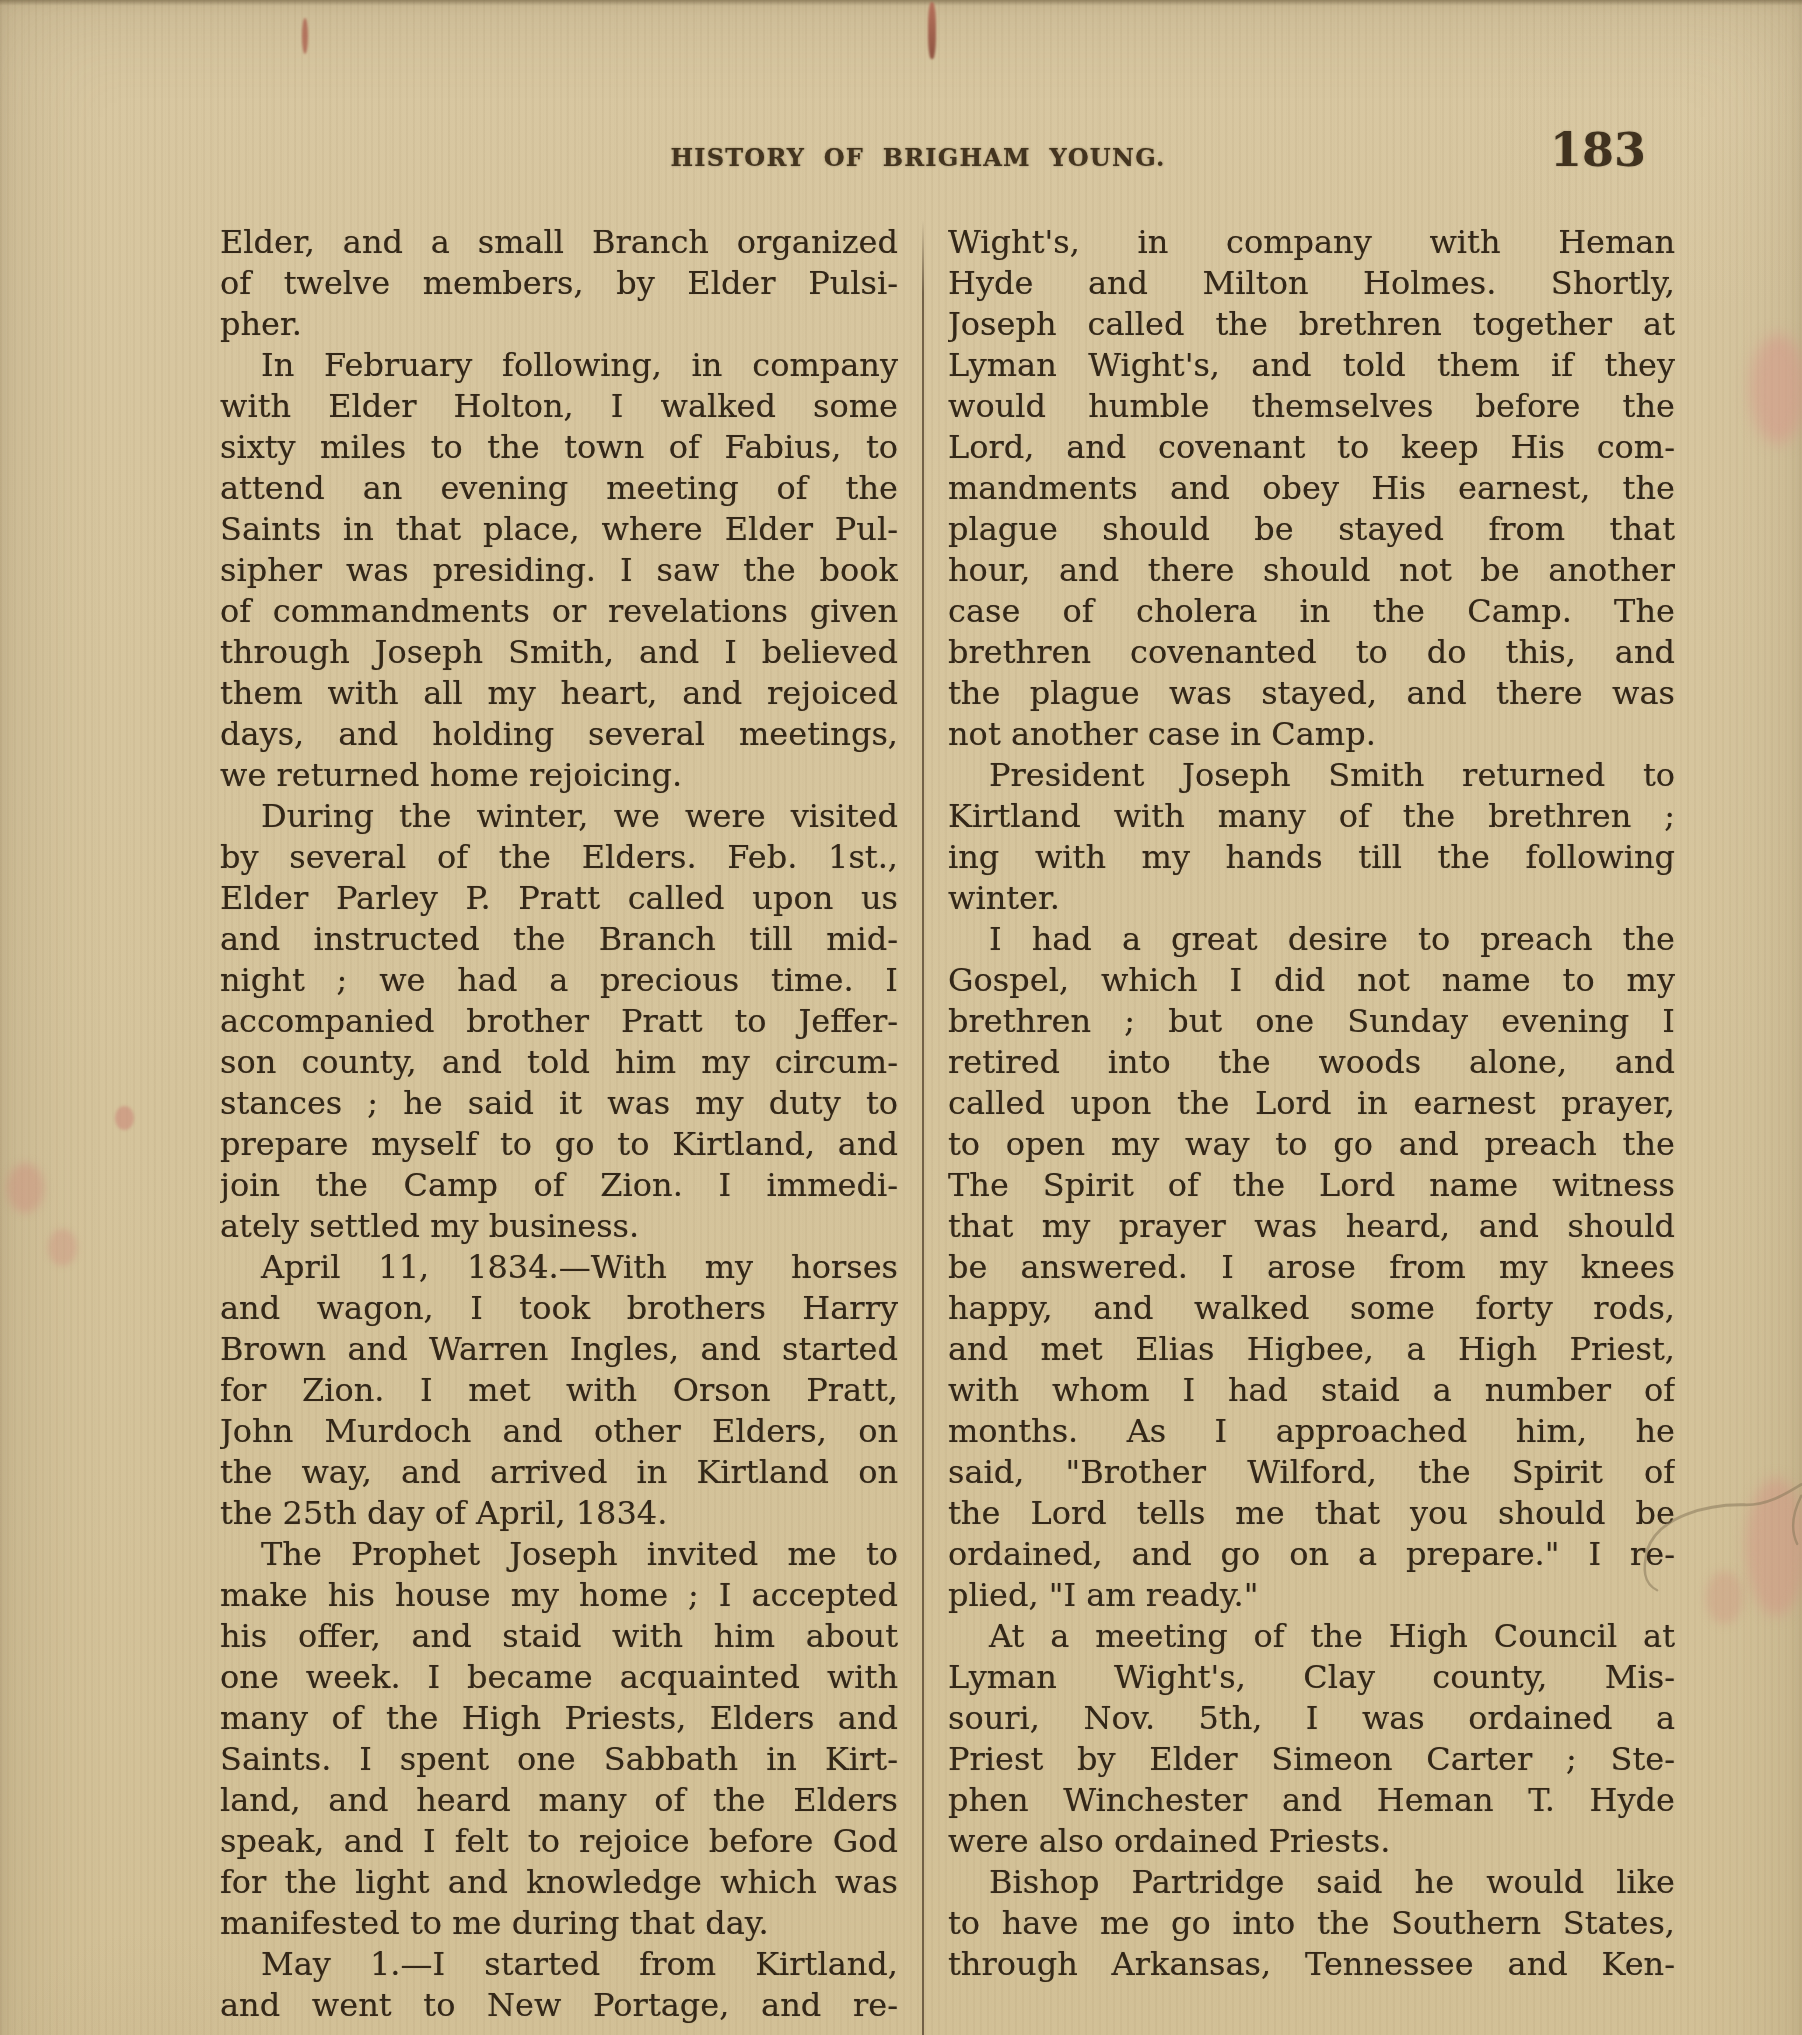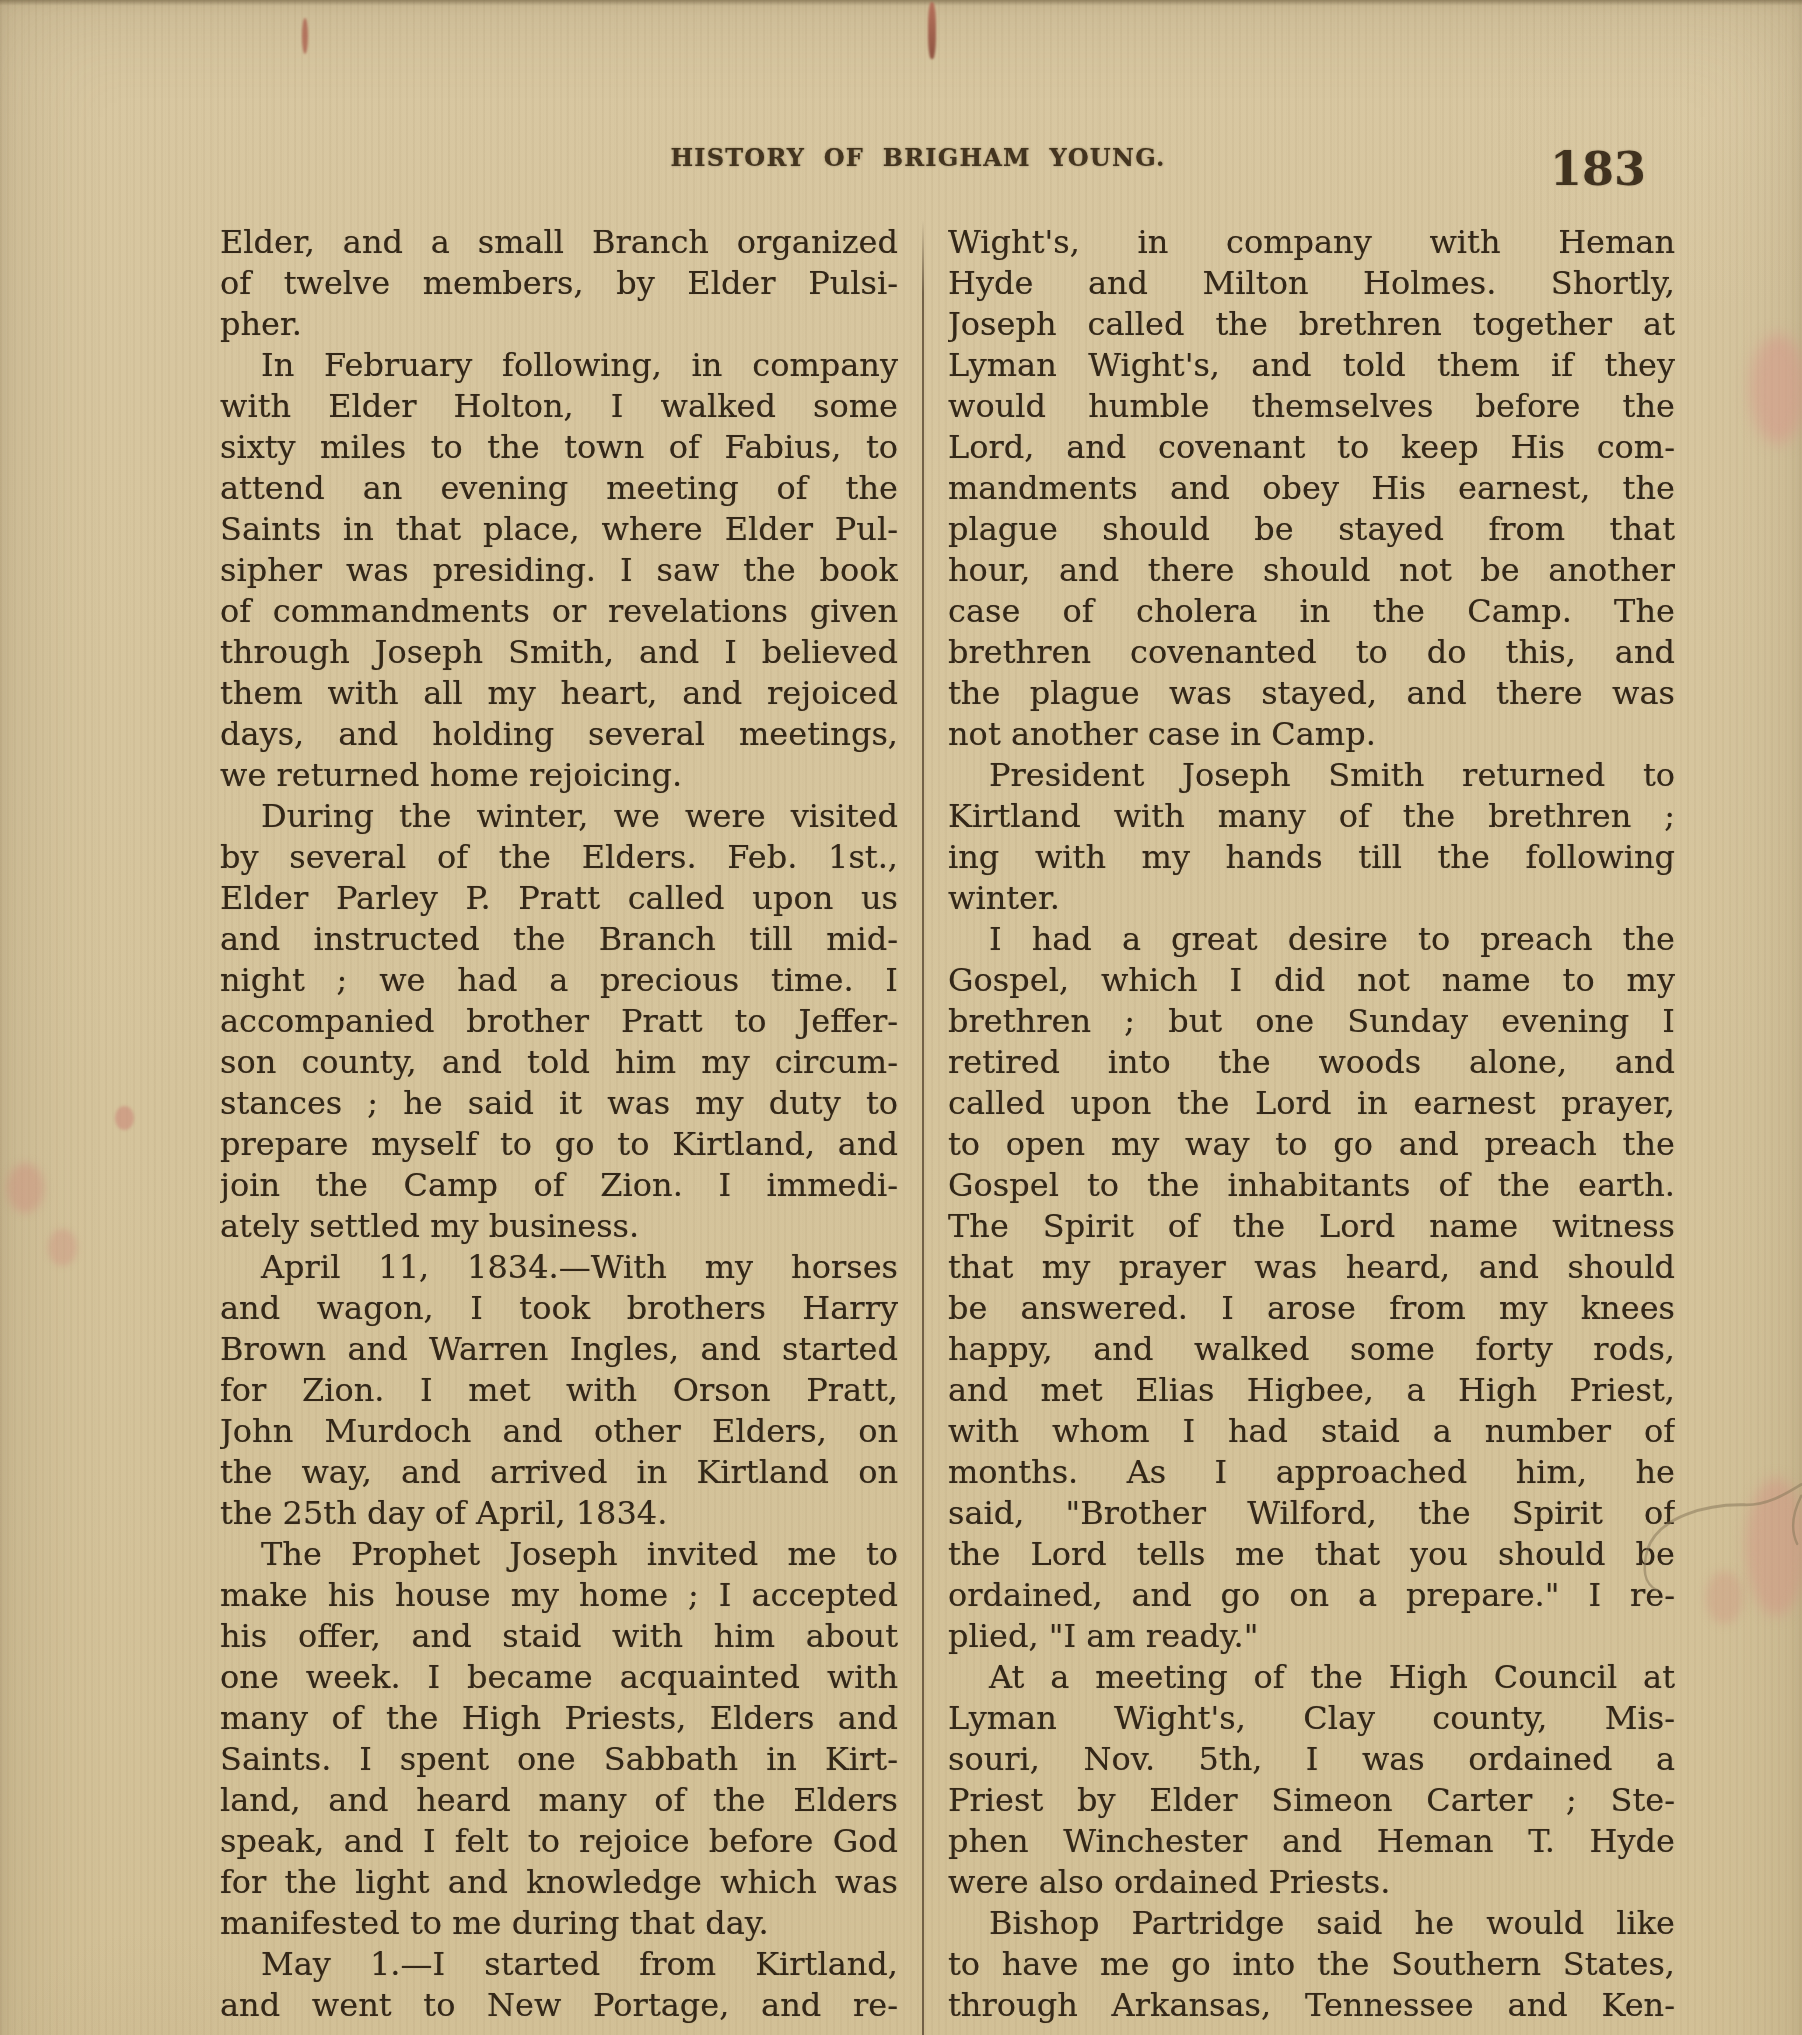--- a/index.html
+++ b/index.html
@@ -24,21 +24,21 @@
   }
 
   
   .head-title {
     position: absolute; left: 918px; top: 143px; transform: translateX(-50%);
     font-size: 24px; font-weight: bold; color: #43341f;
     letter-spacing: 1.2px; word-spacing: 9px; white-space: nowrap;
     text-shadow: 0 0 1.2px rgba(67,52,31,0.55), 0 0 2.8px rgba(67,52,31,0.22);
   }
   .head-pagenum {
-    position: absolute; left: 1598px; top: 142px; transform: translateX(-50%);
+    position: absolute; left: 1598px; top: 123px; transform: translateX(-50%);
     font-size: 46px; font-weight: bold; color: #40321f;
     text-shadow: 0 0 1.6px rgba(64,50,31,0.45);
   }
 
   
   .column {
     position: absolute; top: 222px;
     color: #332718;
     font-size: 32px;
     text-shadow: 0 0 0.8px rgba(51,39,24,0.45);
@@ -143,21 +143,20 @@
       <div class="line indent">President Joseph Smith returned to</div>
       <div class="line">Kirtland with many of the brethren ;</div>
       <div class="line">ing with my hands till the following</div>
       <div class="line end">winter.</div>
       <div class="line indent">I had a great desire to preach the</div>
       <div class="line">Gospel, which I did not name to my</div>
       <div class="line">brethren ; but one Sunday evening I</div>
       <div class="line">retired into the woods alone, and</div>
       <div class="line">called upon the Lord in earnest prayer,</div>
       <div class="line">to open my way to go and preach the</div>
-      <div class="line">Gospel to the inhabitants of the earth.</div>
       <div class="line">The Spirit of the Lord name witness</div>
       <div class="line">that my prayer was heard, and should</div>
       <div class="line">be answered. I arose from my knees</div>
       <div class="line">happy, and walked some forty rods,</div>
       <div class="line">and met Elias Higbee, a High Priest,</div>
       <div class="line">with whom I had staid a number of</div>
       <div class="line">months. As I approached him, he</div>
       <div class="line">said, "Brother Wilford, the Spirit of</div>
       <div class="line">the Lord tells me that you should be</div>
       <div class="line">ordained, and go on a prepare." I re-</div>

